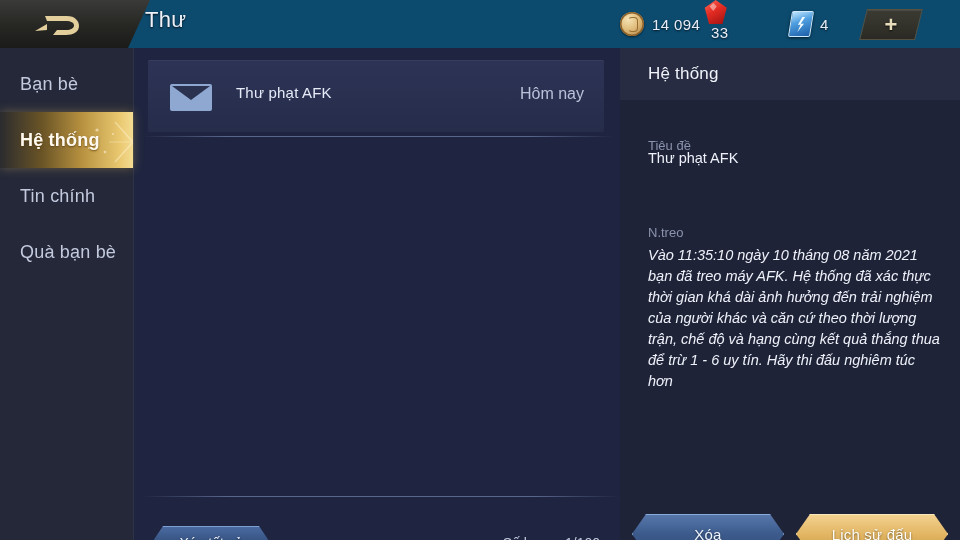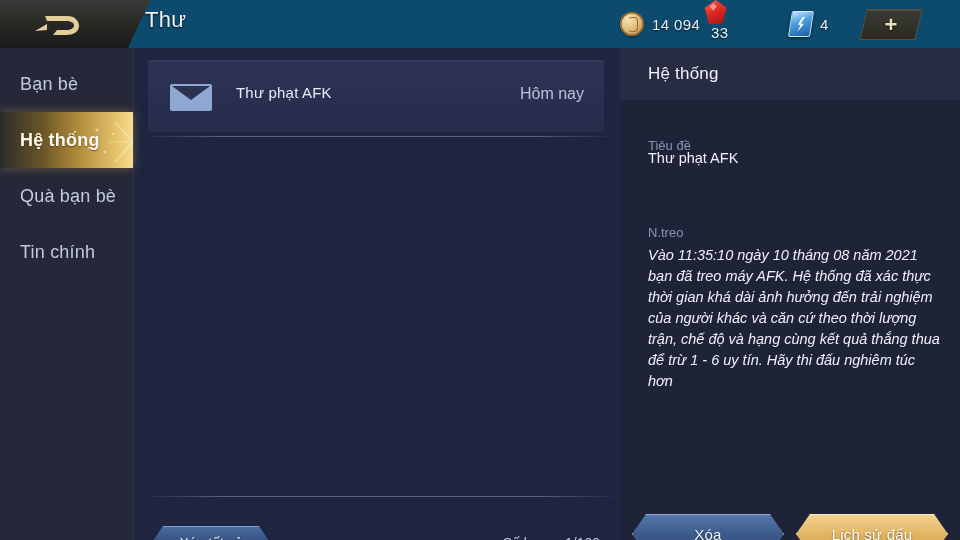--- a/index.html
+++ b/index.html
@@ -250,25 +250,25 @@
           <path d="M40 28 L66 28" stroke="#fff3cf" stroke-width="1.2" fill="none" opacity=".6"></path>
           <circle cx="28" cy="16" r="1.6" fill="#fff7e0"></circle>
           <circle cx="36" cy="38" r="1.3" fill="#fff7e0"></circle>
           <circle cx="20" cy="34" r="1" fill="#fff7e0"></circle>
           <circle cx="44" cy="20" r="1" fill="#fff7e0"></circle>
         </svg>
       </span>
     </div>
 
     <div class="nav-item">
+      <span class="nav-label">Tin chính</span>
+    </div>
+
+    <div class="nav-item">
       <span class="nav-label">Quà bạn bè</span>
-    </div>
-
-    <div class="nav-item">
-      <span class="nav-label">Tin chính</span>
     </div>
   </div>
 
   <div id="maillist">
 
     <div id="mail-card">
       <span id="envelope-icon">
         <svg width="44" height="32" viewBox="0 0 44 32">
           <rect x="1" y="4" width="42" height="27" rx="2" fill="#8fa8d2"></rect>
           <path d="M1 6 L22 22 L43 6 Z" fill="#8fa8d2"></path>

